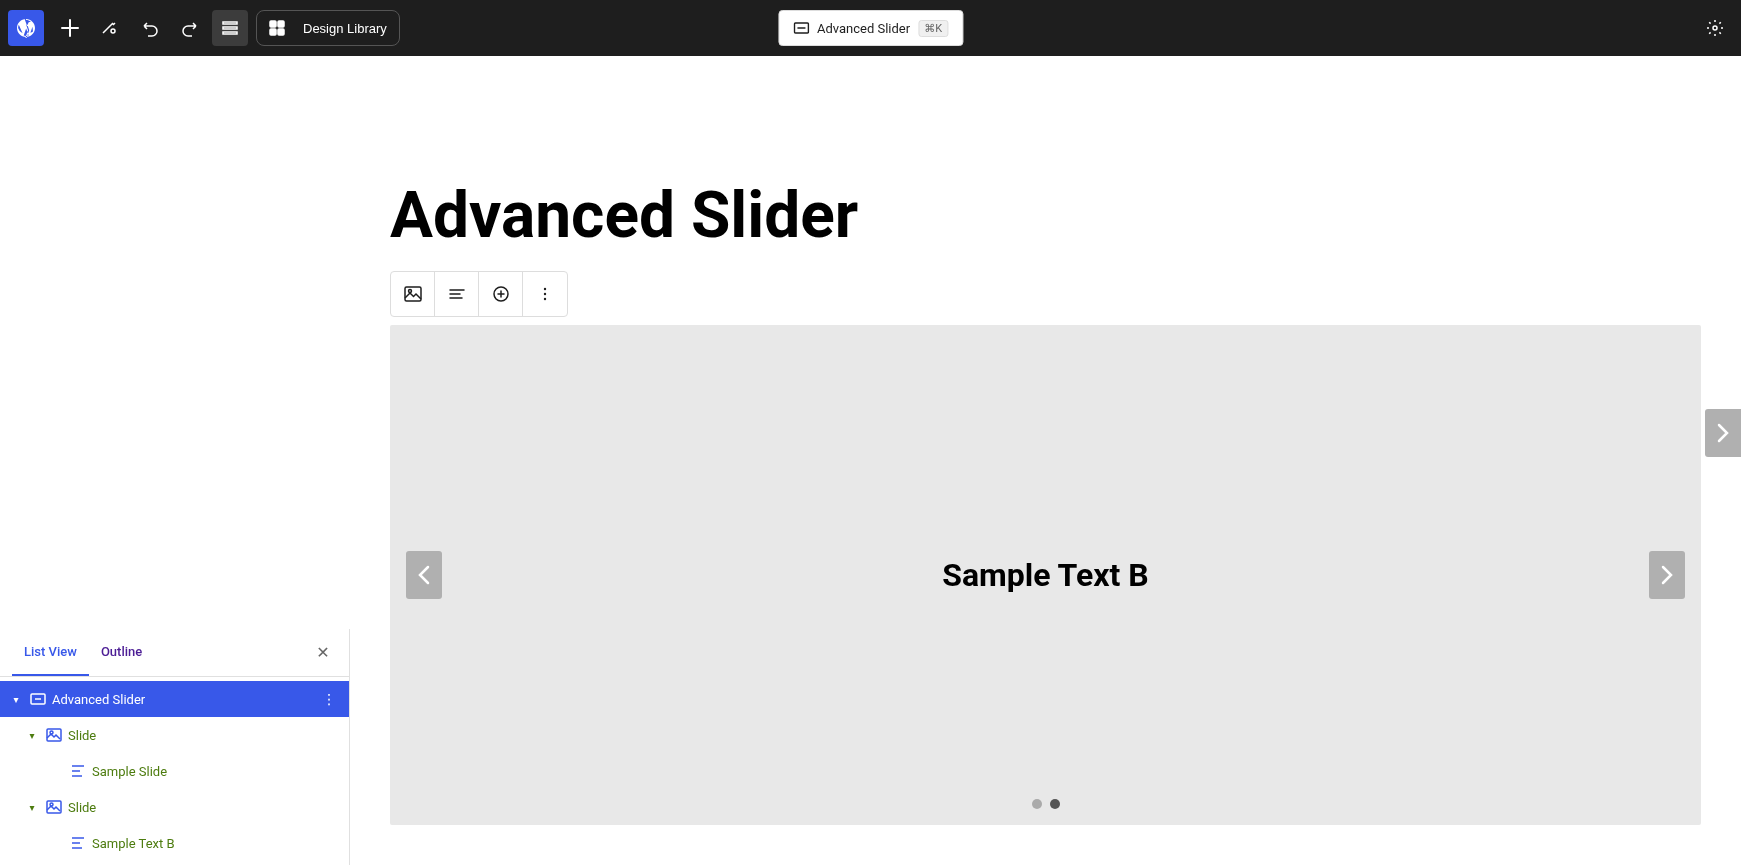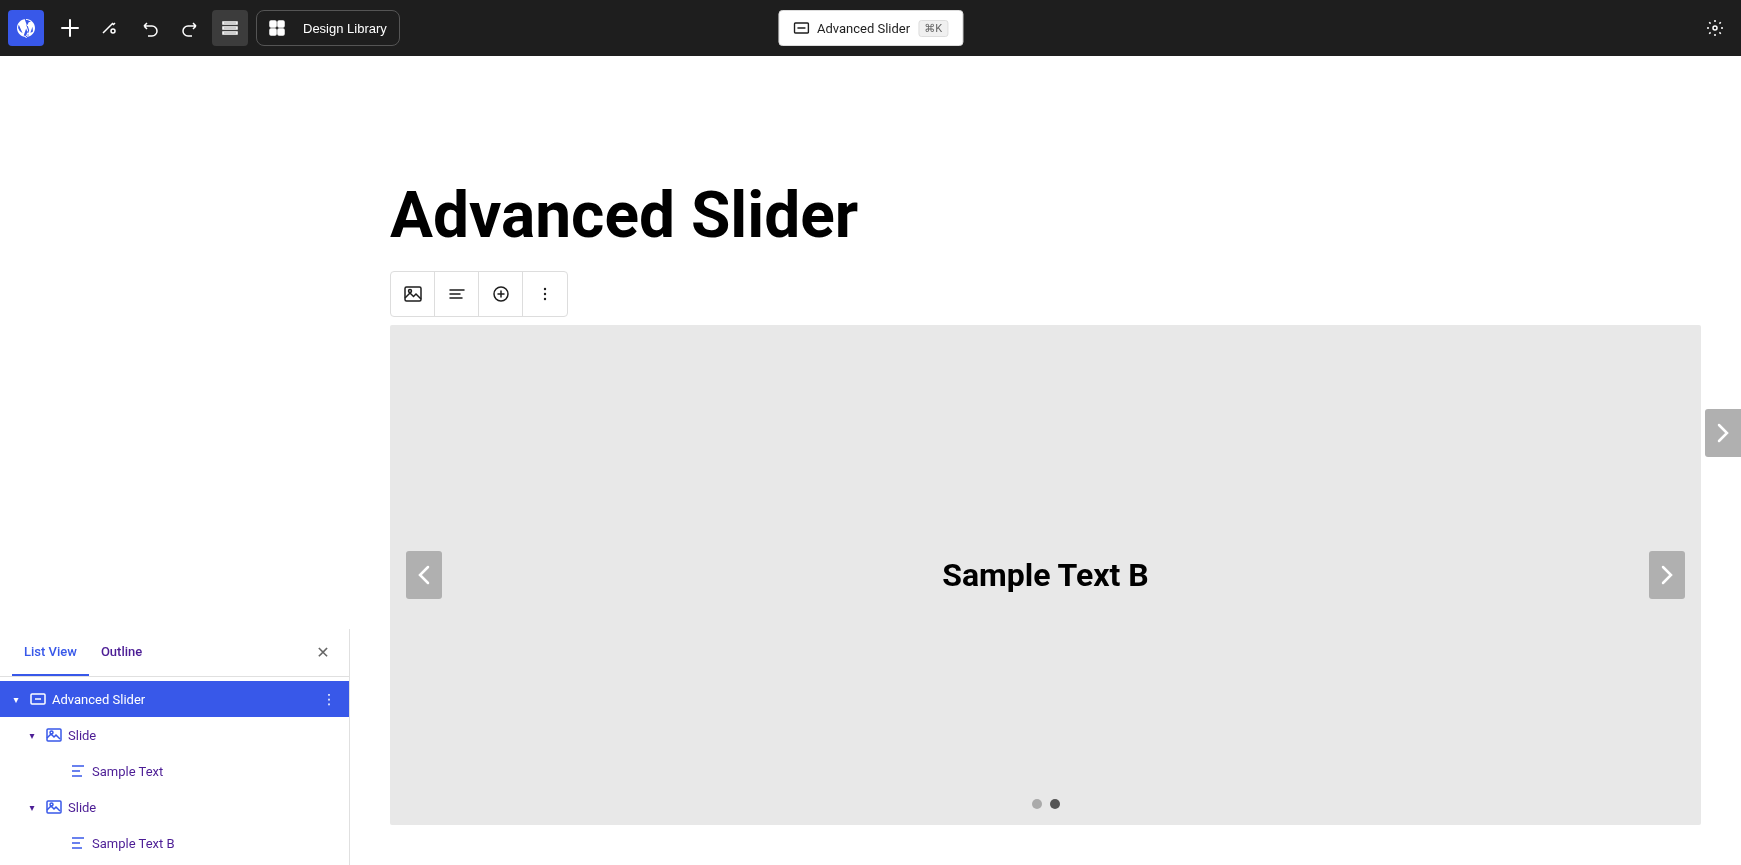--- a/index.html
+++ b/index.html
@@ -142,21 +142,21 @@
       overflow-y: auto;
       padding: 4px 0;
     }
     .tree-item {
       display: flex;
       align-items: center;
       height: 36px;
       padding: 0 8px;
       cursor: pointer;
       font-size: 13px;
-      color: #4c1d95;
+      color: #4d7c0f;
       gap: 4px;
     }
     .tree-item.selected { background: #3858e9; color: #fff; }
     .tree-item.selected .tree-icon { color: #fff; }
     .tree-item.selected .tree-more { color: #fff; }
 
     .tree-chevron {
       width: 16px; height: 16px;
       display: flex; align-items: center; justify-content: center;
       font-size: 10px;
@@ -413,21 +413,21 @@
       </div>
 
       <div class="tree-item indent-2">
         <span class="tree-chevron empty"></span>
         <span class="tree-icon">
           <svg viewBox="0 0 16 16" fill="none" stroke="#3858e9" stroke-width="1.5">
               <path d="M2 3h12M2 8h8M2 13h10"></path>
               <rect x="1" y="2" width="14" height="12" rx="1" stroke="none" fill="none"></rect>
             </svg>
         </span>
-        <span class="tree-label">Sample Text</span>
+        <span class="tree-label">Sample Slide</span>
       </div>
 
       <div class="tree-item indent-1">
         <span class="tree-chevron expanded"></span>
         <span class="tree-icon">
           <svg viewBox="0 0 16 16" fill="none" stroke="#3858e9" stroke-width="1.5">
               <rect x="1" y="2" width="14" height="12" rx="1"></rect>
               <circle cx="5.5" cy="5.5" r="1.5"></circle>
               <path d="M1 11l4-4 3 3 2-2 4 4"></path>
             </svg>

